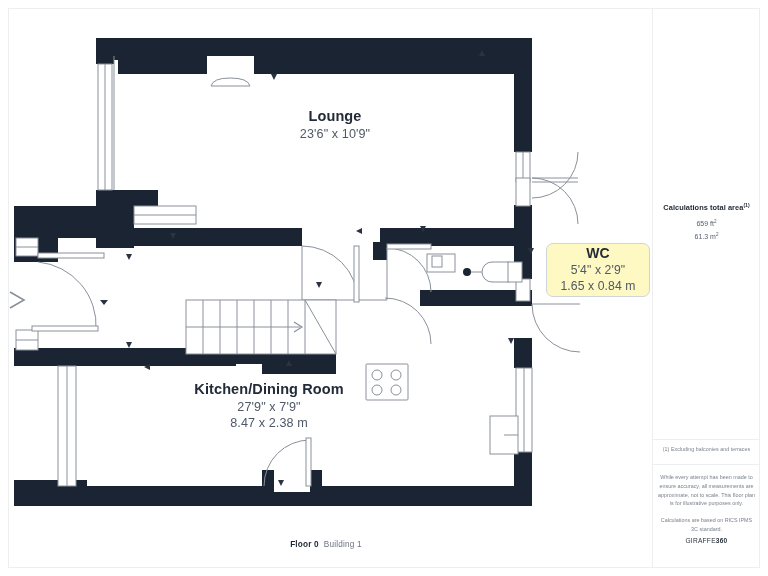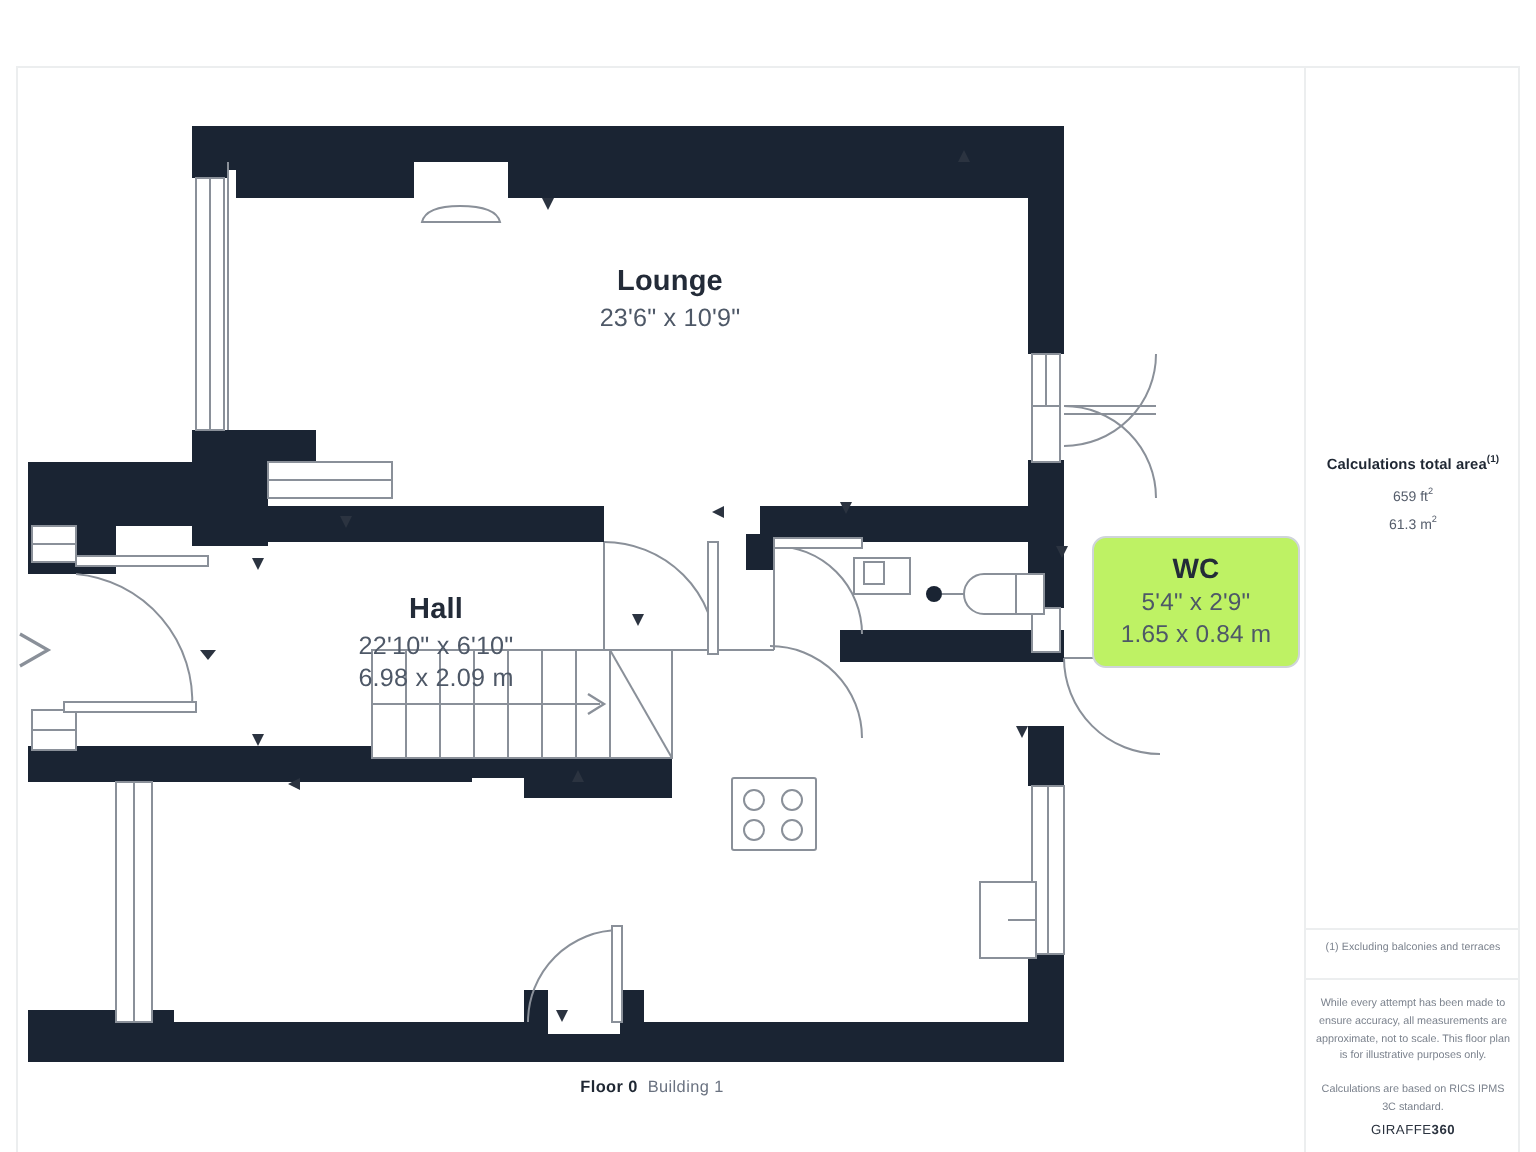--- a/index.html
+++ b/index.html
@@ -6,21 +6,20 @@
   body{
     width:768px;height:576px;
     background:#ffffff;
     font-family:"Liberation Sans", sans-serif;
     overflow:hidden;
     position:relative;
   }
   #page{
     position:absolute;inset:0;
     background:#ffffff;
-    margin-top:25px;
   }
   
   .page-frame{
     position:absolute;
     left:8px;top:8px;
     width:752px;height:560px;
     border:1px solid #eceeef;
     background:#fff;
     box-sizing:border-box;
   }
@@ -60,35 +59,35 @@
     letter-spacing:.1px;
   }
   #lbl-lounge{ left:262px; top:107px; width:146px; }
   #lbl-hall  { left:152px; top:271px; width:132px; }
   #lbl-kitchen{ left:176px; top:380px; width:186px; }
 
   
   #wc-callout{
     position:absolute;
     left:546px;top:243px;
-    width:104px;height:66px;
+    width:104px;height:54px;
     border:1px solid #cfd4da;
     border-radius:7px;
-    background:#bef264;
+    background:#fef9c3;
     box-sizing:border-box;
     display:flex;flex-direction:column;
     align-items:center;justify-content:center;
   }
   #wc-callout .rname{font-size:14px;}
   #wc-callout .rdim{font-size:12.2px;}
 
   
   .footer{
     position:absolute;
-    left:0;top:514px;width:652px;
+    left:0;top:540px;width:652px;
     text-align:center;
     font-size:8.2px;
     color:#444b58;
     letter-spacing:.2px;
   }
   .footer .f-floor{font-weight:bold;color:#1f2733;}
   .footer .f-bldg{color:#6a7280;margin-left:5px;}
 
   
   .sidebar{
@@ -379,26 +378,26 @@
         <polygon points="100,300 108,300 104,305"></polygon>
         <polygon points="316,282 322,282 319,288"></polygon>
       </g>
     </svg>
 
     <div class="room-label" id="lbl-lounge">
       <span class="rname">Lounge</span>
       <span class="rdim">23'6" x 10'9"</span>
     </div>
 
-    <div class="room-label" id="lbl-hall">
-      <span class="rname">Hall</span>
-      <span class="rdim">22'10" x 6'10"</span>
-      <span class="rdim">6.98 x 2.09 m</span>
+
+    <div class="room-label" id="lbl-kitchen">
+      <span class="rname">Kitchen/Dining Room</span>
+      <span class="rdim">27'9" x 7'9"</span>
+      <span class="rdim">8.47 x 2.38 m</span>
     </div>
-
 
     <div id="wc-callout" class="room-label">
       <span class="rname">WC</span>
       <span class="rdim">5'4" x 2'9"</span>
       <span class="rdim">1.65 x 0.84 m</span>
     </div>
 
     <div class="footer">
       <span class="f-floor">Floor 0</span><span class="f-bldg">Building 1</span>
     </div>

